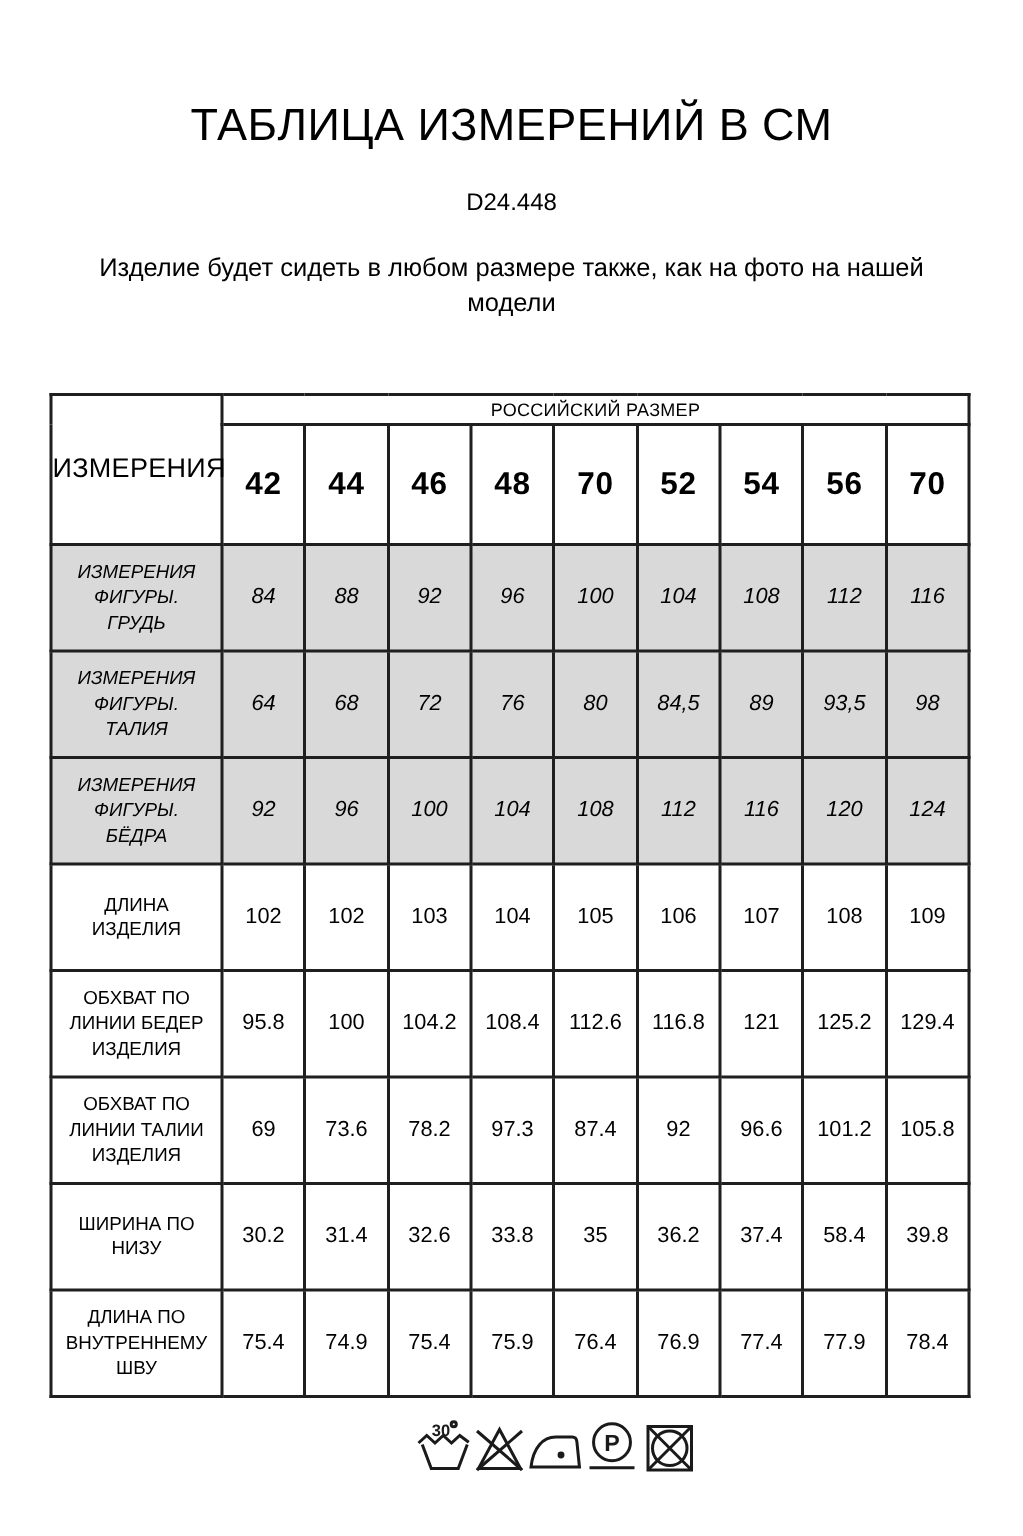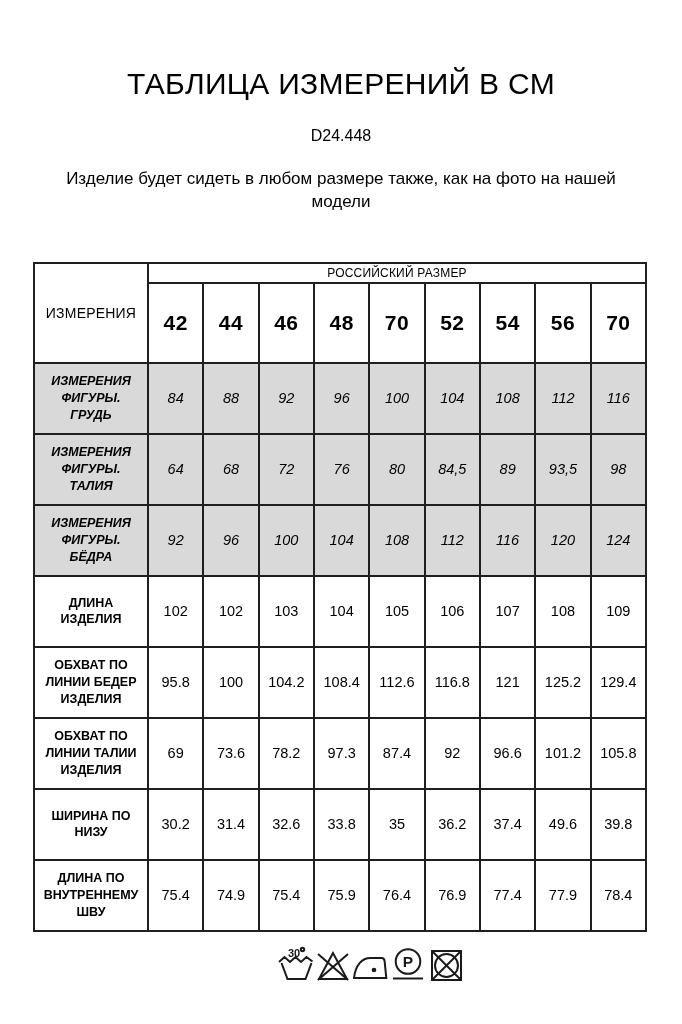--- a/index.html
+++ b/index.html
@@ -39,40 +39,40 @@
     margin: 49px 0 0 33px;
   }
   th, td {
     border: 2px solid var(--border, #1f1f1f);
     text-align: center;
     vertical-align: middle;
     padding: 0;
   }
   th.corner {
     width: 112px;
-    font-size: 14px;
+    font-size: 18px;
     font-weight: 400;
     letter-spacing: 0.2px;
   }
   th.group {
     height: 18px;
     font-size: 12px;
     font-weight: 400;
     letter-spacing: 0.2px;
   }
   tr.size-row { height: 80px; }
   th.size {
     font-size: 21px;
     font-weight: 700;
     letter-spacing: 0.5px;
   }
   tbody tr { height: 71px; }
   tbody th.rowlabel {
     font-size: 12.5px;
-    font-weight: 700;
+    font-weight: 400;
     padding: 2px 7px;
     line-height: 1.35;
   }
   tbody td { font-size: 14.5px; }
   tr.figure th, tr.figure td {
     background: var(--figure-bg, #d9d9d9);
     font-style: italic;
   }
 
   .care {
@@ -192,21 +192,21 @@
         </tr>
         <tr class="product">
           <th class="rowlabel">ШИРИНА ПО НИЗУ</th>
           <td>30.2</td>
           <td>31.4</td>
           <td>32.6</td>
           <td>33.8</td>
           <td>35</td>
           <td>36.2</td>
           <td>37.4</td>
-          <td>49.6</td>
+          <td>58.4</td>
           <td>39.8</td>
         </tr>
         <tr class="product">
           <th class="rowlabel">ДЛИНА ПО ВНУТРЕННЕМУ ШВУ</th>
           <td>75.4</td>
           <td>74.9</td>
           <td>75.4</td>
           <td>75.9</td>
           <td>76.4</td>
           <td>76.9</td>

